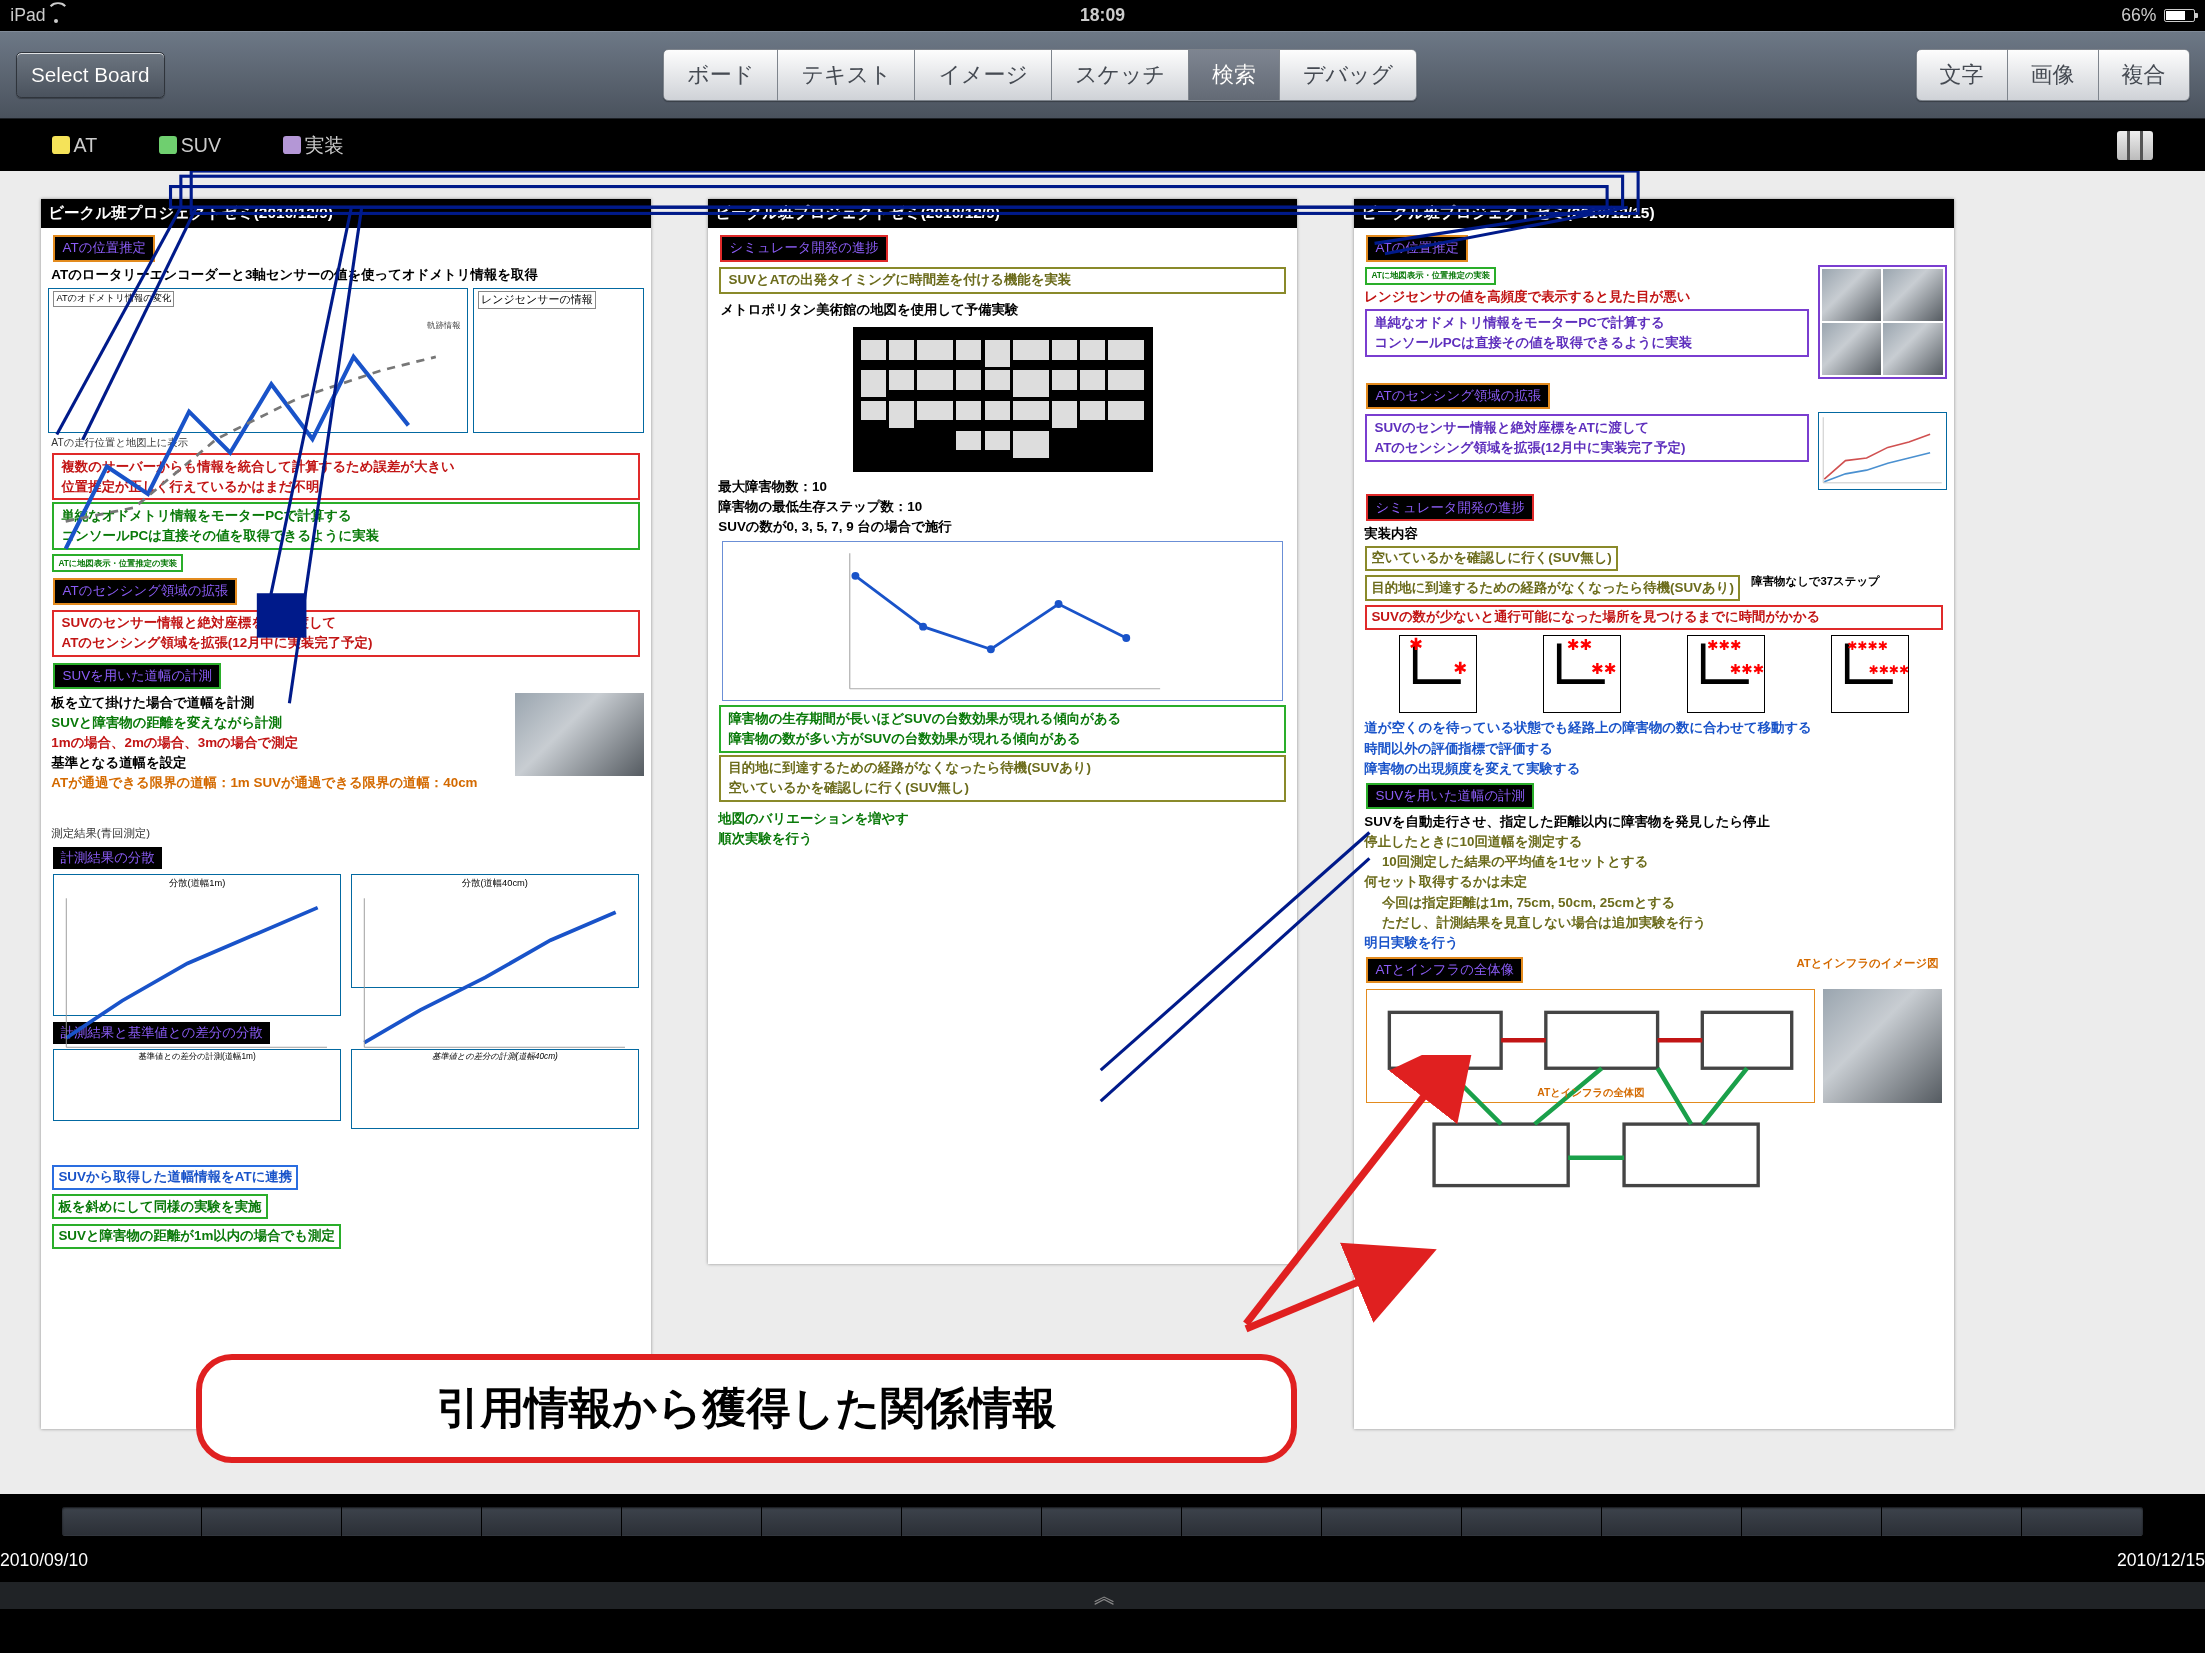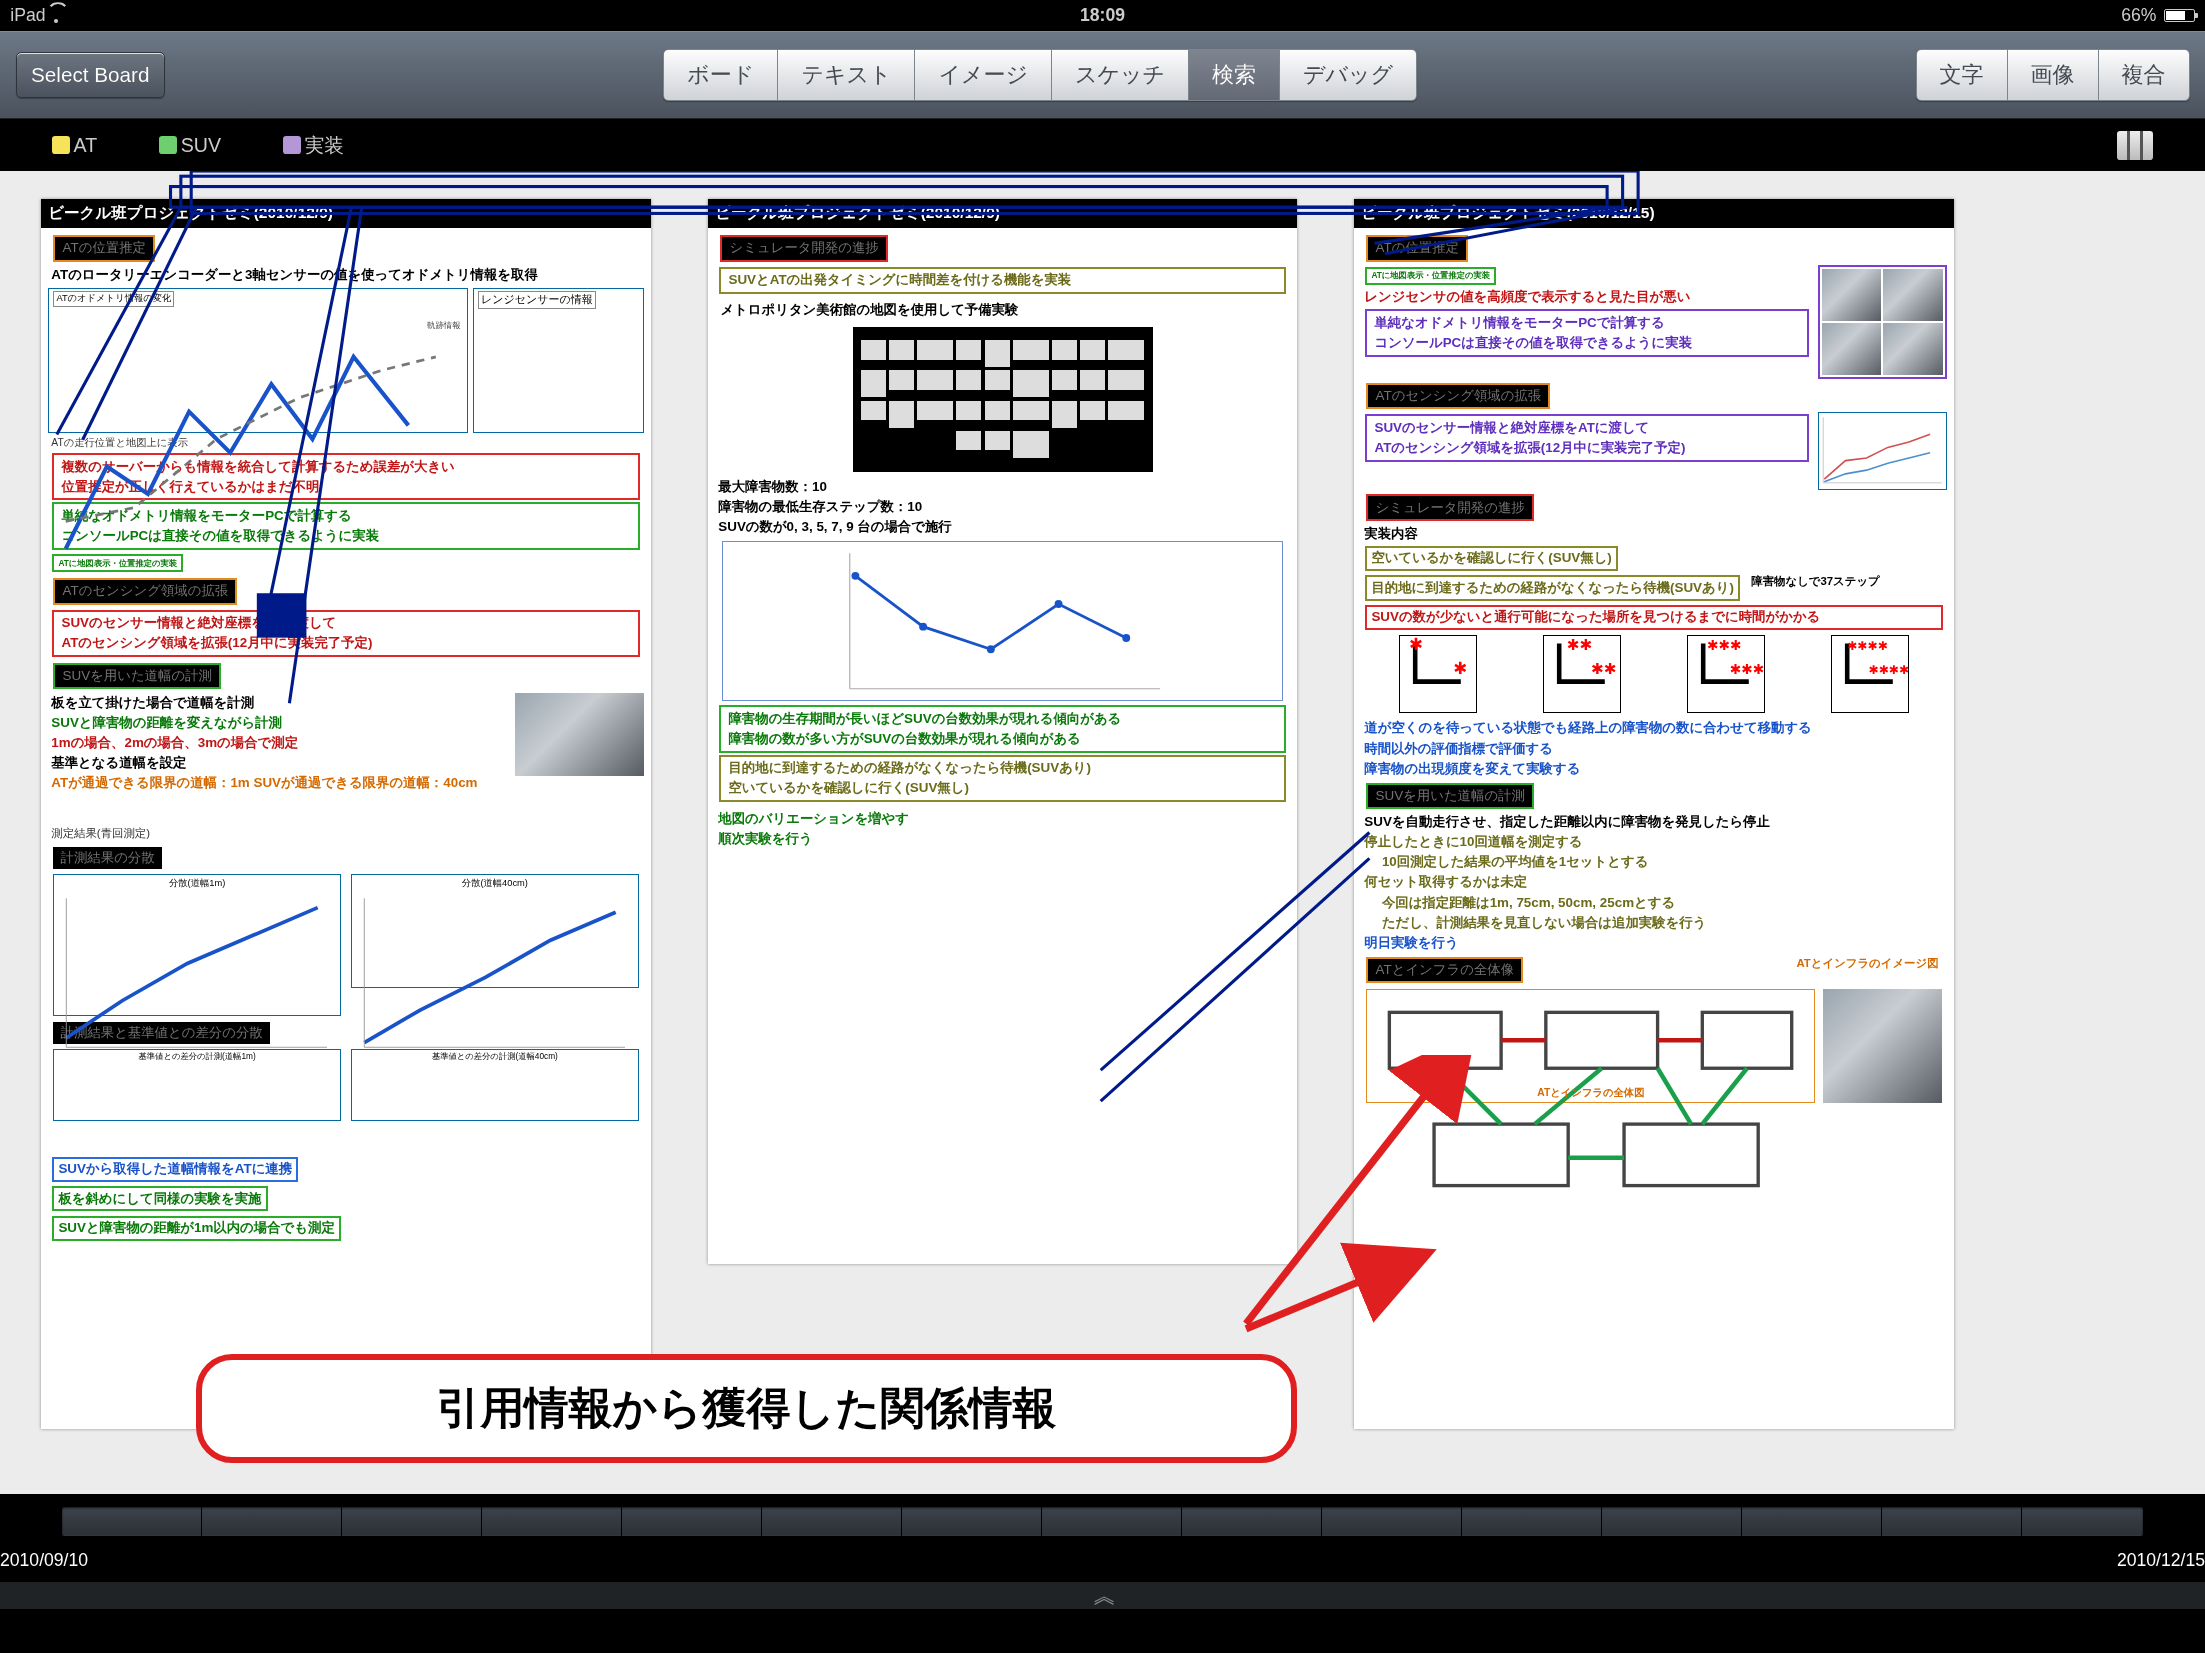--- a/index.html
+++ b/index.html
@@ -32,21 +32,21 @@
 .tagrow .righticon{margin-left:auto;width:36px;height:29px;background:linear-gradient(#eee,#bbb);border-radius:3.1px;position:relative;}
 .tagrow .righticon::before,.tagrow .righticon::after{content:"";position:absolute;top:0;bottom:0;width:3.1px;background:#555;}
 .tagrow .righticon::before{left:10.3px;} .tagrow .righticon::after{right:10.3px;}
 .stage{height:1323px;background:#ececec;position:relative;}
 .card{position:absolute;background:#fff;box-shadow:0 0 3.1px rgba(0,0,0,.4);}
 .c1{left:41px;top:28px;width:610px;height:1230px;}
 .c2{left:708px;top:28px;width:589px;height:1065px;}
 .c3{left:1354px;top:28px;width:600px;height:1230px;}
 .cardhead{background:#000;color:#fff;padding:4.1px 7.2px;font-size:15.5px;font-weight:600;}
 .bk{background:#000;color:#fff;border-color:#000;}
-.section{background:#000;color:#737373;display:inline-block;padding:2.1px 7.2px;margin:4.1px 5.2px 3.1px 5.2px;font-size:13.4px;border:2.1px solid;}
+.section{background:#000;color:#8b5cf6;display:inline-block;padding:2.1px 7.2px;margin:4.1px 5.2px 3.1px 5.2px;font-size:13.4px;border:2.1px solid;}
 .txt{font-size:13.4px;line-height:1.35;padding:1px 3.1px;}
 .bx{border:2.1px solid;padding:1.6px 4.1px;margin:2.1px 4.1px;display:block;}
 .pad{padding:3.1px 7.2px;}
 .green-b{border-color:#2aae2a;}
 .red-b{border-color:#e02a2a;}
 .orange-b{border-color:#e38b1e;}
 .olive-b{border-color:#8a8a2a;}
 .blue-b{border-color:#2a6de0;}
 .purple-b{border-color:#7a3ed0;}
 .greent{color:#0a7a0a;font-weight:600;}
@@ -213,21 +213,21 @@
               <line x1="10" y1="170" x2="290" y2="170" stroke="#999"></line>
               <line x1="10" y1="10" x2="10" y2="170" stroke="#999"></line>
             </svg>
         </div>
       </div>
       <span class="section bk" style="border:none;">計測結果と基準値との差分の分散</span>
       <div style="display:flex;gap:10.3px;margin:2.1px 5.2px;">
         <div class="smallchart" style="flex:1;height:72px;position:relative;">
           <div style="position:absolute;top:1px;left:50%;transform:translateX(-50%);font-size:8.3px;">基準値との差分の計測(道幅1m)</div>
         </div>
-        <div class="smallchart" style="flex:1;height:72px;position:relative;">
+        <div class="smallchart" style="flex:1;height:80px;position:relative;font-style:italic;">
           <div style="position:absolute;top:1px;left:50%;transform:translateX(-50%);font-size:8.3px;">基準値との差分の計測(道幅40cm)</div>
         </div>
       </div>
       <div style="height:31px;"></div>
       <div class="bx blue-b bluet txt" style="display:inline-block;">SUVから取得した道幅情報をATに連携</div><br>
       <div class="bx green-b greent txt" style="display:inline-block;">板を斜めにして同様の実験を実施</div><br>
       <div class="bx green-b greent txt" style="display:inline-block;">SUVと障害物の距離が1m以内の場合でも測定</div>
     </div>
   </div>
 

